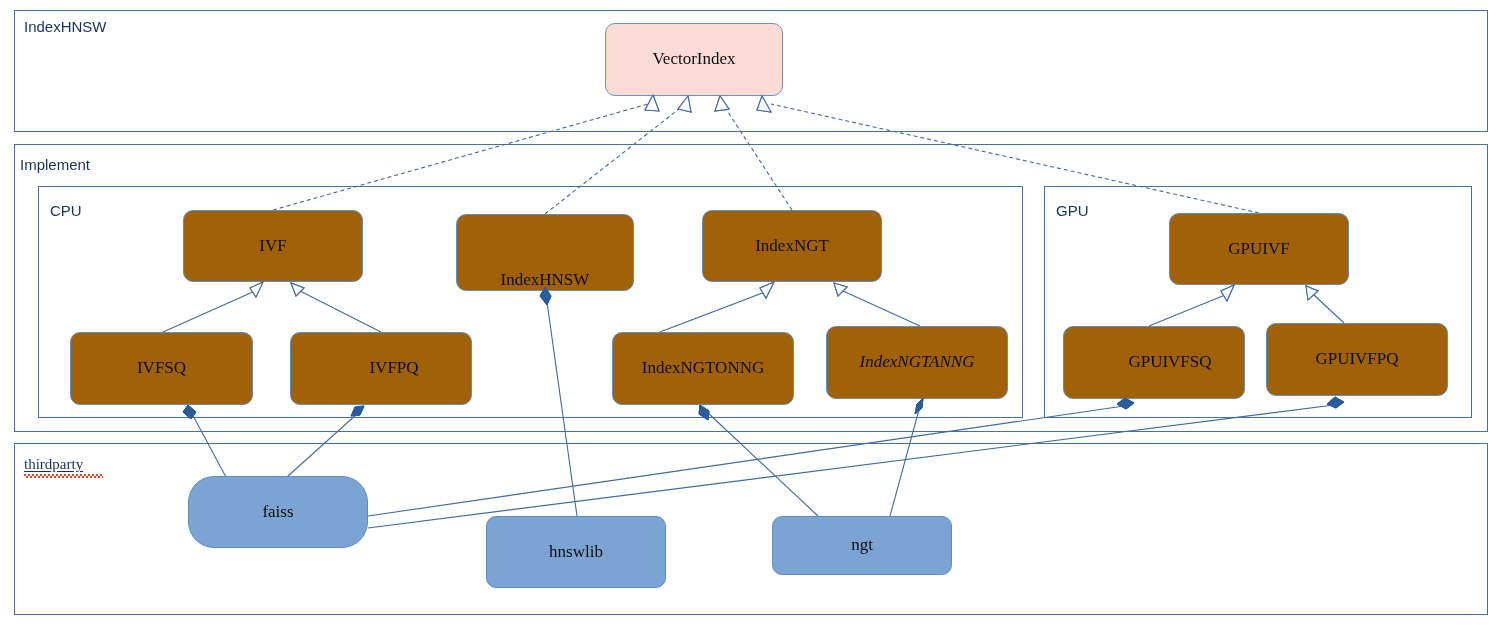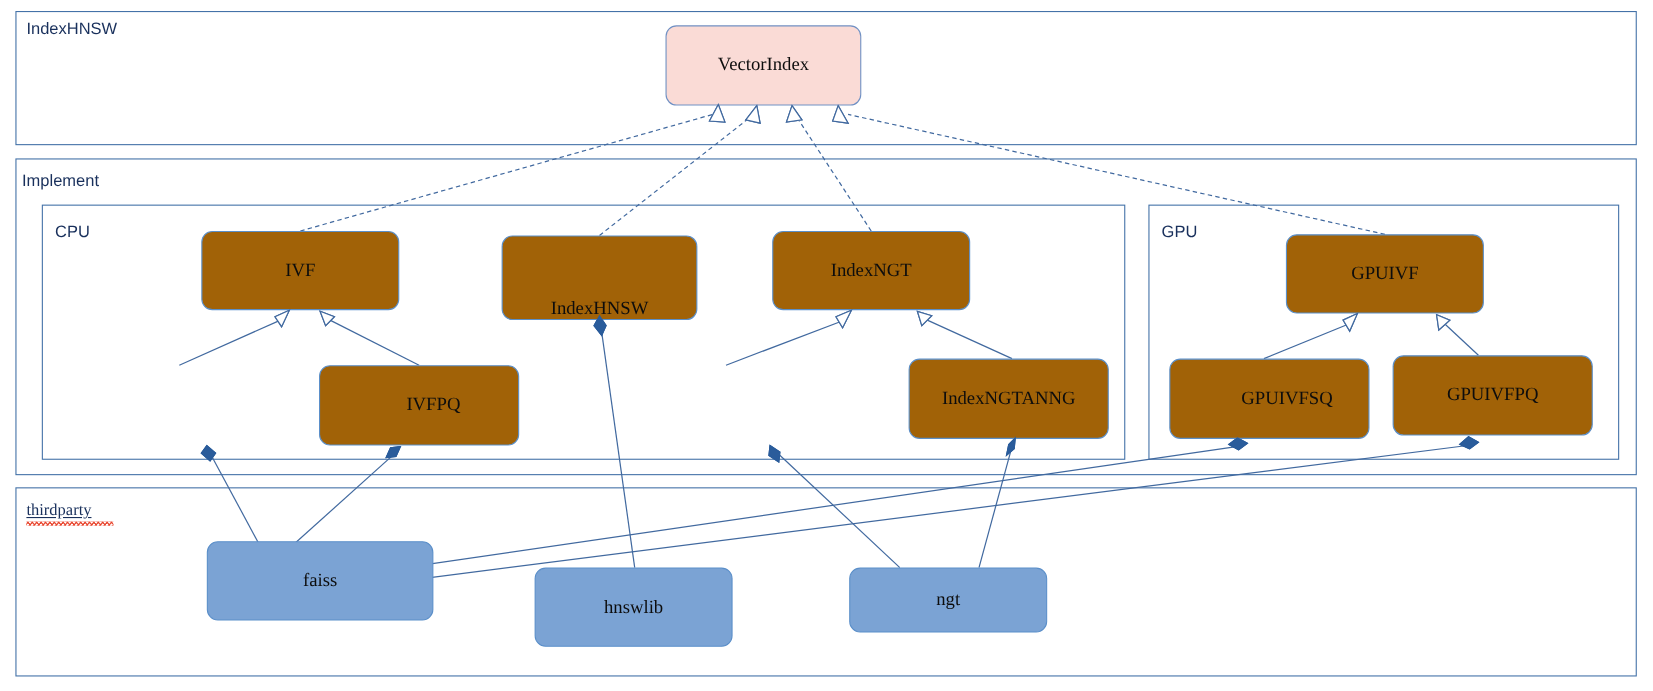--- a/index.html
+++ b/index.html
@@ -191,39 +191,45 @@
   </div>
 
   <div class="node impl" style="left:702px; top:210px; width:180px; height:72px;text-align:center;">
     <span>IndexNGT</span>
   </div>
 
   <div class="node impl" style="left:1169px; top:213px; width:180px; height:72px;">
     <span>GPUIVF</span>
   </div>
 
+  <div class="node impl" style="left:70px; top:332px; width:183px; height:73px;">
+    <span>IVFSQ</span>
+  </div>
 
   <div class="node impl" style="left:290px; top:332px; width:182px; height:73px;padding-left:26px;">
     <span>IVFPQ</span>
   </div>
 
-
-  <div class="node impl" style="left:826px; top:326px; width:182px; height:73px;">
+  <div class="node impl" style="left:612px; top:332px; width:182px; height:73px;">
+    <span>IndexNGTONNG</span>
+  </div>
+
+  <div class="node impl" style="left:826px; top:326px; width:182px; height:73px;font-style:italic;">
     <span>IndexNGTANNG</span>
   </div>
 
   <div class="node impl" style="left:1063px; top:326px; width:182px; height:73px;padding-left:32px;">
     <span>GPUIVFSQ</span>
   </div>
 
   <div class="node impl" style="left:1266px; top:323px; width:182px; height:73px;">
     <span>GPUIVFPQ</span>
   </div>
 
-  <div class="node third" style="left:188px; top:492px; width:206px; height:72px;">
+  <div class="node third" style="left:188px; top:476px; width:180px; height:72px;border-radius:26px;">
     <span>faiss</span>
   </div>
 
   <div class="node third" style="left:486px; top:516px; width:180px; height:72px;">
     <span>hnswlib</span>
   </div>
 
   <div class="node third" style="left:772px; top:516px; width:180px; height:59px;">
     <span>ngt</span>
   </div>

